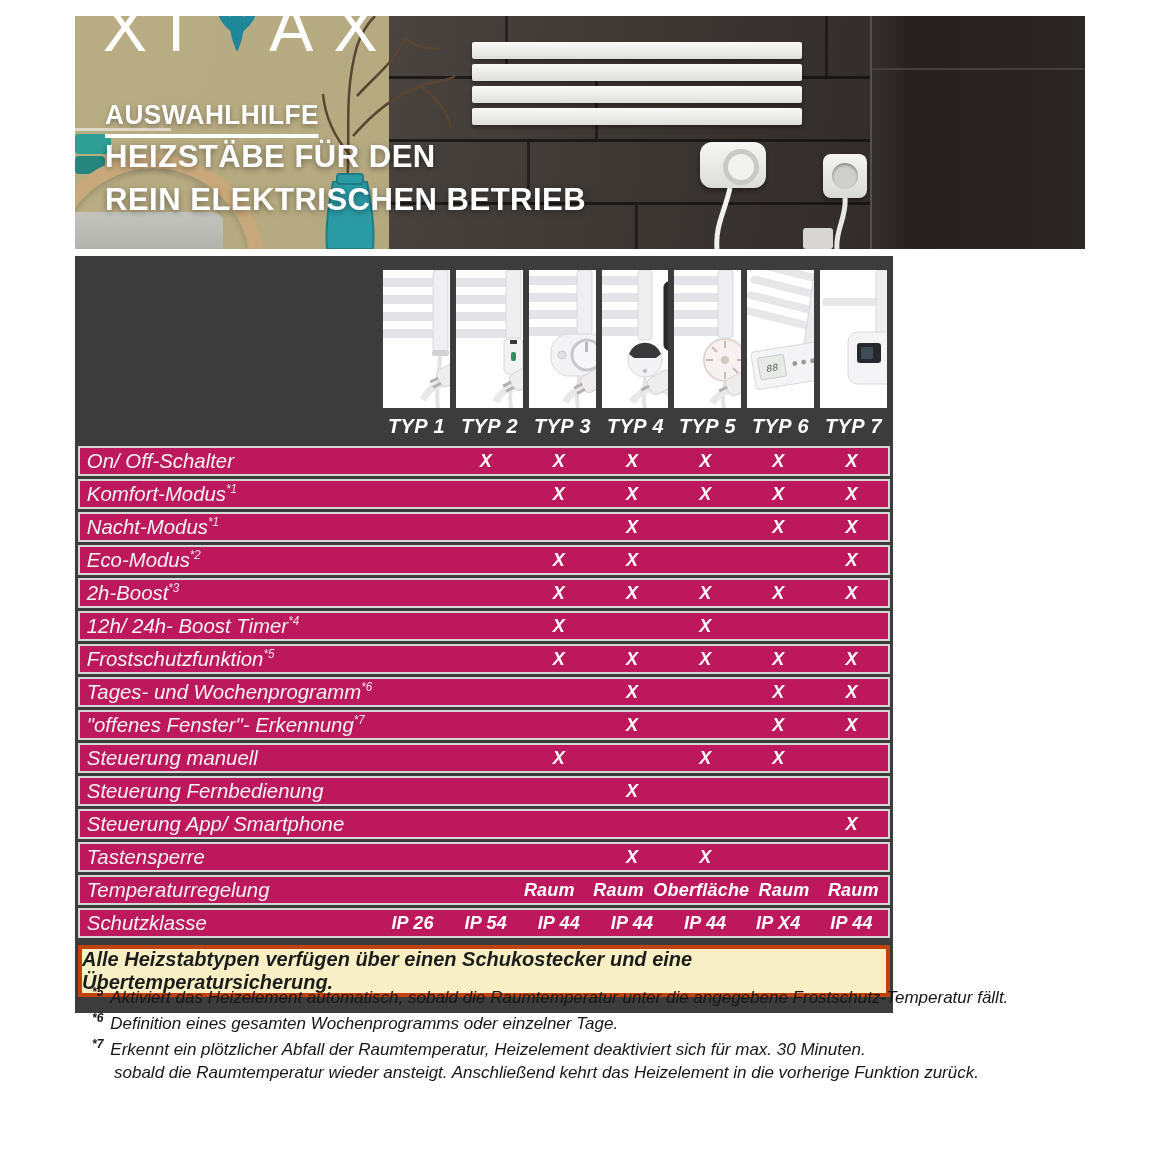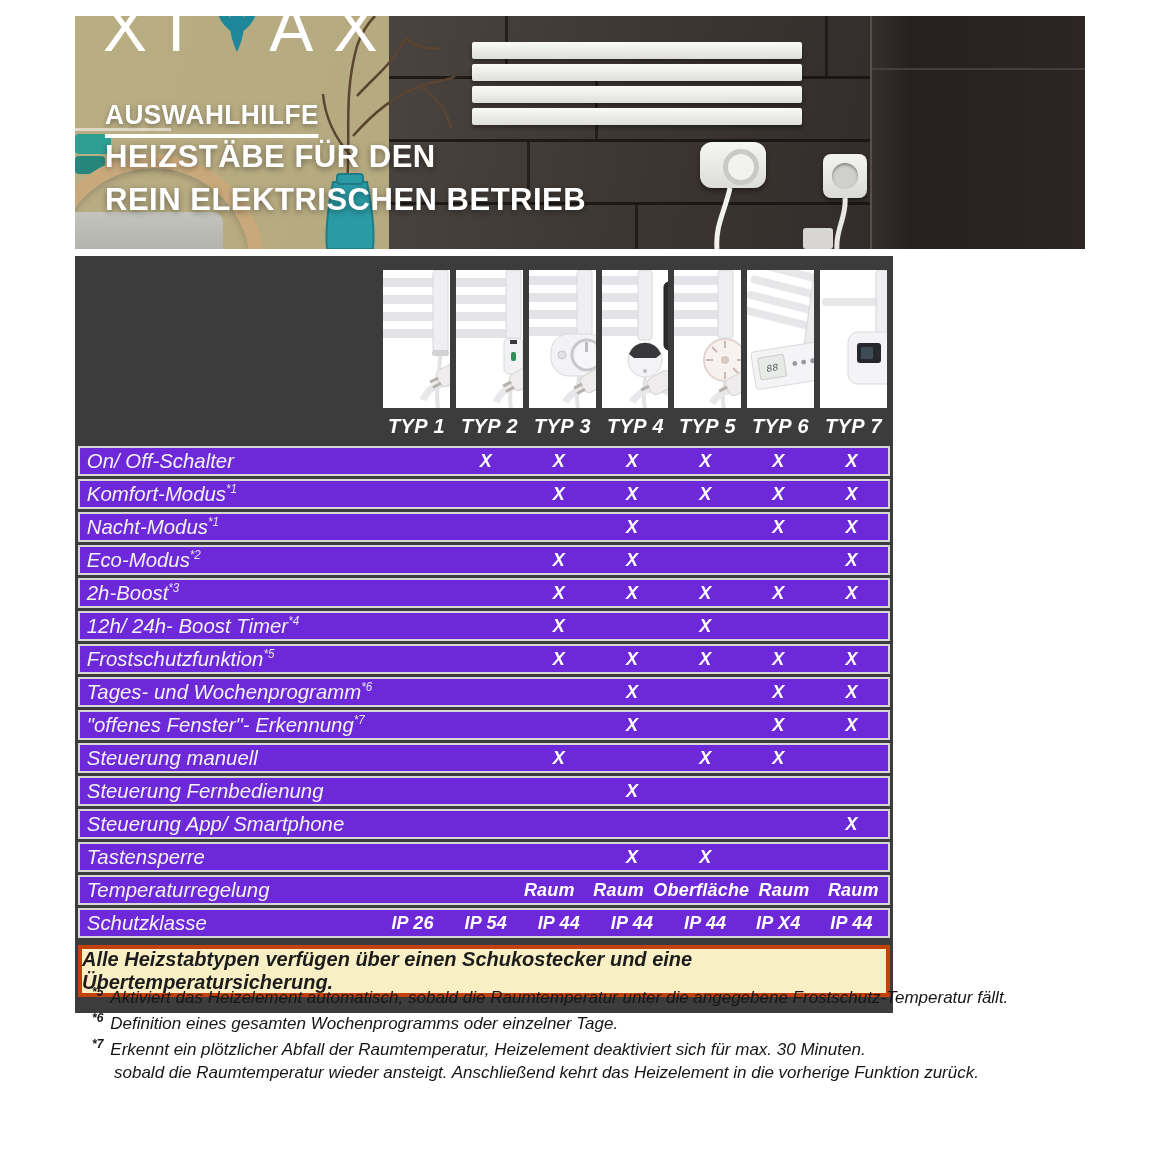--- a/index.html
+++ b/index.html
@@ -49,21 +49,21 @@
   .hero-title.l2{top:165px;}
 
   
   .table-section{position:absolute;left:75px;top:240px;width:818px;background:#3c3c3c;
         padding:14px 0 16px;font-style:italic;}
   .grid-head{display:grid;grid-template-columns:302px repeat(7,1fr);column-gap:0;padding:0 3px;}
   .thumb-cell{height:138px;margin:0 3px;background:#fff;position:relative;overflow:hidden;}
   .typ-label{color:#fff;font-weight:700;font-size:21px;text-align:center;padding:6px 0 8px;
         letter-spacing:.5px;transform:scaleX(.95);}
   .trow{display:grid;grid-template-columns:296px repeat(7,1fr);align-items:center;
-        background:#6d28d9;border:2px solid #d6d6d6;margin:0 3px 3px;height:26px;}
+        background:#be185d;border:2px solid #d6d6d6;margin:0 3px 3px;height:26px;}
   .tlabel{color:#f2f2f2;font-size:21px;padding-left:7px;white-space:nowrap;transform:scaleX(.97);
         transform-origin:left;}
   .tlabel sup{font-size:12px;color:#e6e6e6;}
   .tcell{text-align:center;color:#fff;font-weight:700;font-size:18px;}
   .trow.small-vals .tcell{font-size:18px;letter-spacing:.2px;}
   .note-bar{margin:7px 3px 0;height:44px;background:#f9efc5;border:4px solid #c2410c;
         display:flex;align-items:center;justify-content:center;
         font-weight:700;font-size:20px;color:#1c1c1c;}
 
   

